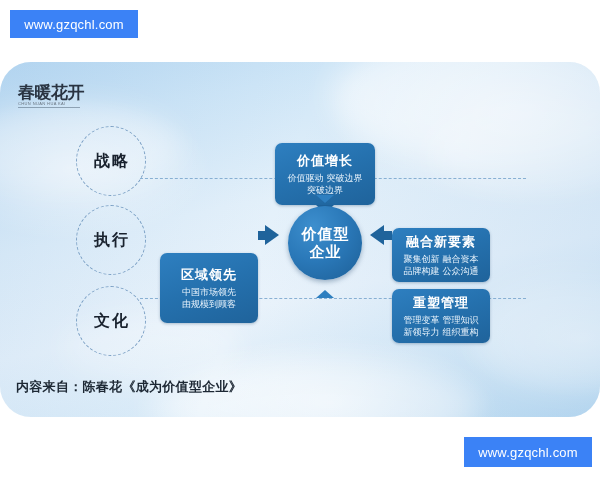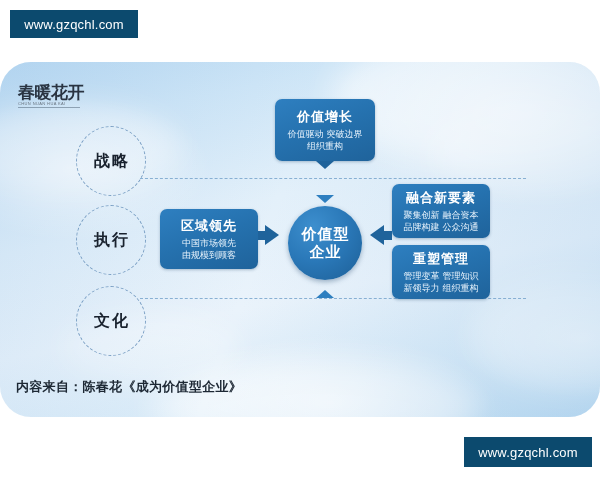--- a/index.html
+++ b/index.html
@@ -11,21 +11,21 @@
     width: 600px;
     height: 480px;
     position: relative;
     overflow: hidden;
     font-family: "Liberation Sans", "DejaVu Sans", sans-serif;
   }
 
   
   .watermark {
     position: absolute;
-    background: #0c4a6e;
+    background: #3b82f6;
     color: #ffffff;
     font-size: 13px;
     font-family: "Liberation Sans", sans-serif;
     display: flex;
     align-items: center;
     justify-content: center;
     letter-spacing: 0.2px;
   }
   #wm-top {
     left: 10px;
@@ -146,40 +146,41 @@
     background: linear-gradient(160deg, #2e7fc0 0%, #2571ae 48%, #1f639b 100%);
     box-shadow: 0 1px 3px rgba(20,60,100,0.30);
     color: #ffffff;
     text-align: center;
     display: flex;
     flex-direction: column;
     align-items: center;
     justify-content: center;
     padding: 2px 6px;
     box-sizing: border-box;
+    margin-top: 44px;
   }
   .box-title {
     font-family: "DejaVu Sans", sans-serif;
     font-size: 13px;
     font-weight: bold;
     letter-spacing: 1px;
     line-height: 16px;
     white-space: nowrap;
   }
   .box-sub {
     font-family: "DejaVu Sans", sans-serif;
     font-size: 9px;
     line-height: 12px;
     margin-top: 3px;
     color: #e8f3fc;
     white-space: nowrap;
   }
 
   #box-growth   { left: 275px; top: 37px;  width: 100px; height: 62px; }
-  #box-regional { left: 160px; top: 147px; width: 98px;  height: 60px; }
+  #box-regional { left: 160px; top: 147px; width: 98px;  height: 70px; }
   #box-fusion   { left: 392px; top: 122px; width: 98px;  height: 54px; }
   #box-manage   { left: 392px; top: 183px; width: 98px;  height: 54px; }
   #box-culture  { left: 275px; top: 252px; width: 100px; height: 56px; }
 
   
   .notch-down, .notch-up {
     position: absolute;
     width: 0; height: 0;
     border-left: 9px solid transparent;
     border-right: 9px solid transparent;
@@ -294,21 +295,21 @@
   <div class="stage" id="stage-2">
     <span class="stage-label">执行</span>
   </div>
   <div class="stage" id="stage-3">
     <span class="stage-label">文化</span>
   </div>
 
   <div class="box" id="box-growth">
     <div class="box-title">价值增长</div>
     <div class="box-sub">价值驱动 突破边界</div>
-    <div class="box-sub" style="margin-top:0">组织重构</div>
+    <div class="box-sub" style="margin-top:0">突破边界</div>
     <div class="notch-down"></div>
   </div>
 
   <div class="box" id="box-regional">
     <div class="box-title">区域领先</div>
     <div class="box-sub">中国市场领先</div>
     <div class="box-sub" style="margin-top:0">由规模到顾客</div>
   </div>
 
   <div class="box" id="box-fusion">

